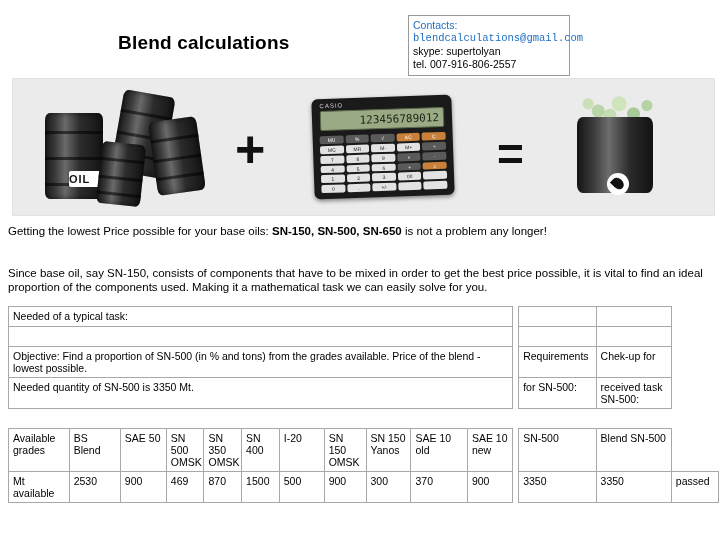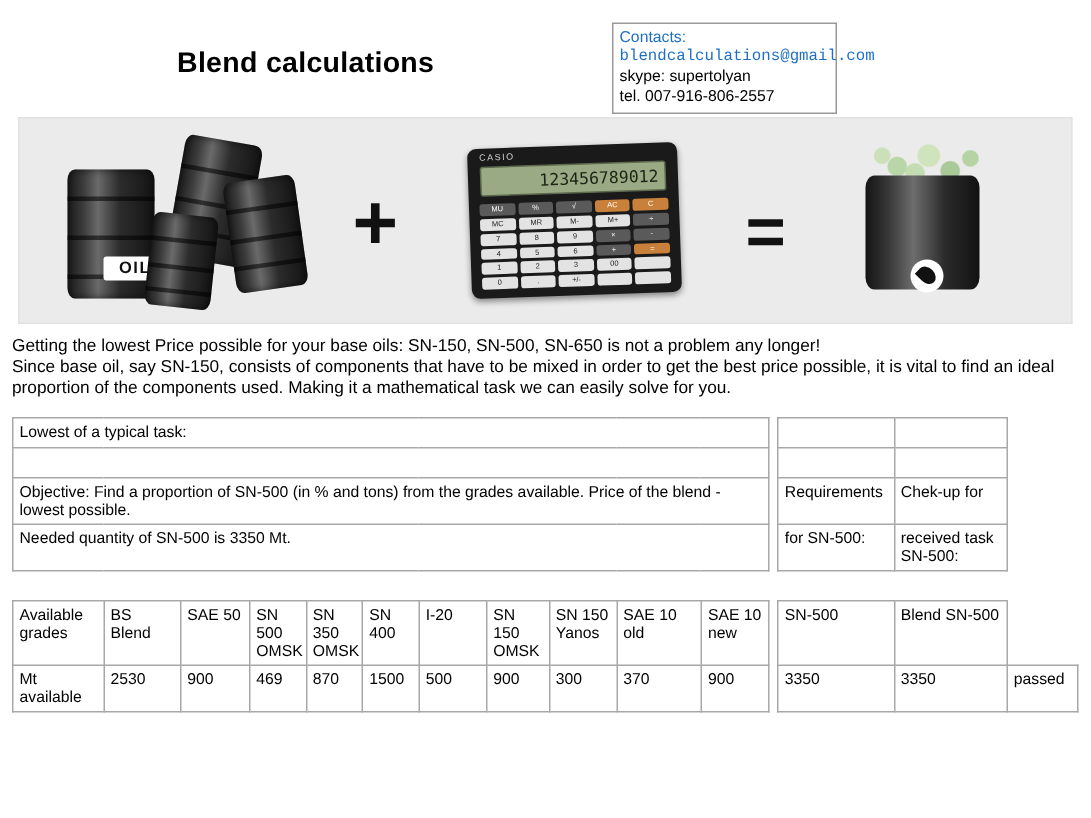--- a/index.html
+++ b/index.html
@@ -35,21 +35,21 @@
     letter-spacing: 0.2px;
     color: #000;
   }
   .contacts {
     position: absolute;
     left: 408px;
     top: 15px;
     width: 140px;
     border: 1px solid #999;
     background: #ffffff;
-    padding: 3px 4px 4px 4px;
+    padding: 3px 16px 4px 4px;
     font-size: 10.5px;
     line-height: 13px;
   }
   .contacts .lbl {
     color: #1e6fc4;
   }
   .contacts .mail {
     color: #1e6fc4;
     font-family: Liberation Mono, monospace;
   }
@@ -94,21 +94,21 @@
   .b4 { width: 44px; height: 62px; left: 70px; top: 52px; transform: rotate(6deg); }
   .oil-label {
     position: absolute;
     left: 24px; top: 58px;
     width: 42px; height: 16px;
     background: #ffffff;
     border-radius: 2px;
     color: #111;
     font-size: 11px;
     font-weight: bold;
-    text-align: center;
+    text-align: left;
     line-height: 16px;
     letter-spacing: 1px;
   }
 
   
   .calc {
     position: absolute;
     left: 300px;
     top: 18px;
     width: 140px;
@@ -204,22 +204,22 @@
     border-radius: 0 50% 50% 50%;
     transform: rotate(-45deg);
   }
 
   
   .para {
     margin: 8px 10px 0 8px;
     font-size: 11.5px;
     line-height: 14px;
   }
-  .para.second { margin-top: 0; }
-  .para b { font-weight: normal; text-align: right; }
+  .para.second { margin-top: 28px; }
+  .para b { font-weight: bold; text-align: right; }
 
   
   .table-wrap {
     margin: 12px 8px 0 8px;
   }
   table.grid {
     border-collapse: collapse;
     table-layout: fixed;
     width: 711px;
     font-size: 10.5px;
@@ -346,21 +346,21 @@
           <col style="width:54px">
           <col style="width:43px">
         <col style="width:6px">
         <col style="width:74px">
           <col style="width:72px">
           <col style="width:45px">
       </colgroup>
 
       <tbody>
           <tr>
-        <td colspan="11">Lowest of a typical task:</td>
+        <td colspan="11">Needed of a typical task:</td>
         <td class="nb"></td>
         <td></td>
         <td></td>
         <td class="nb"></td>
       </tr>
 
       <tr>
         <td colspan="11">&nbsp;</td>
         <td class="nb"></td>
         <td></td>

